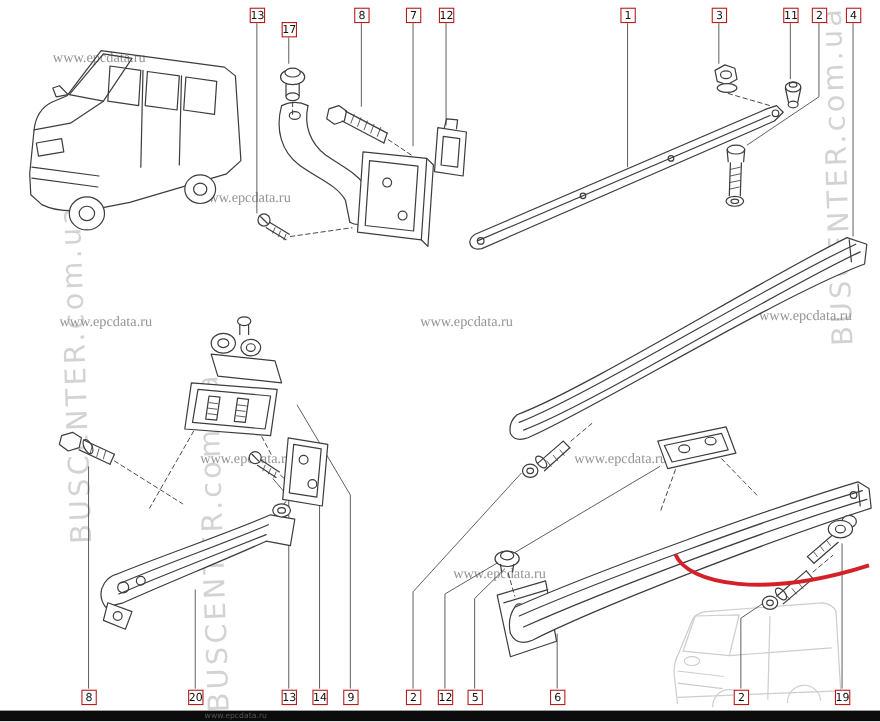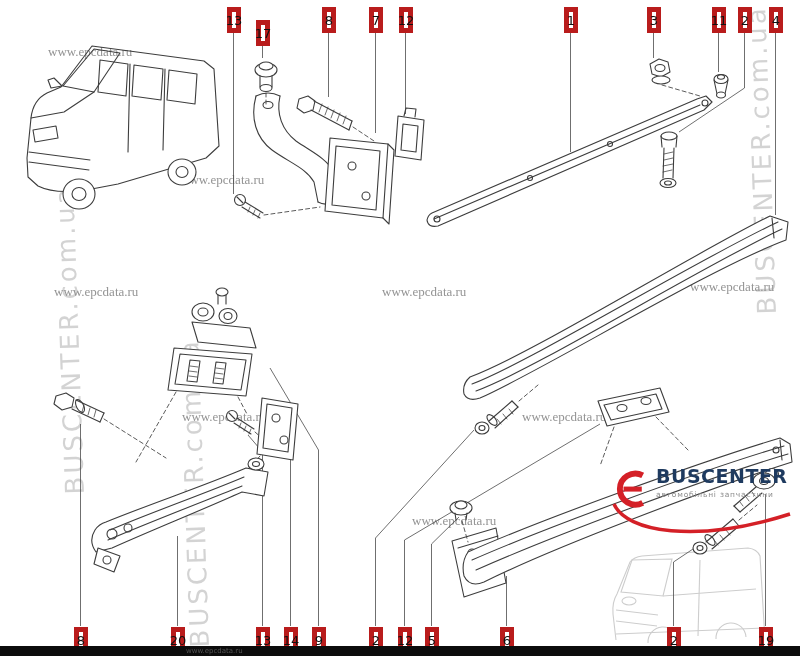--- a/index.html
+++ b/index.html
@@ -1,21 +1,21 @@
 <!DOCTYPE html>
 <html><head>
 <meta charset="utf-8">
 <style>
   html,body{margin:0;padding:0;background:#fff}
   #stage{position:relative;width:800px;height:656px;background:#ffffff;overflow:hidden;
          font-family:"DejaVu Sans",sans-serif}
   
-  .callout{position:absolute;width:14px;height:26px;box-sizing:border-box;background:#fff;
-           border:5px solid #b91c1c;display:flex;align-items:center;justify-content:center;
-           font-size:13px;color:#111;z-index:6;cursor:pointer}
+  .callout{position:absolute;width:14px;height:14px;box-sizing:border-box;background:#fff;
+           border:1px solid #b91c1c;display:flex;align-items:center;justify-content:center;
+           font-size:10px;color:#111;z-index:6;cursor:pointer}
   
   .wm-site{position:absolute;color:#949494;font-size:13px;font-family:"Liberation Serif",serif;
            white-space:nowrap;z-index:1}
   .wm-diag{position:absolute;color:rgba(150,150,150,0.42);font-size:26px;letter-spacing:3px;
            white-space:nowrap;transform-origin:0 0;z-index:1;font-family:"DejaVu Sans",sans-serif}
   #art{position:absolute;left:0;top:0;z-index:2}
   
   .ln{stroke:#3d3d3d;stroke-width:1.1;fill:none;stroke-linecap:round;stroke-linejoin:round}
   .fw{fill:#ffffff}
   .thin{stroke-width:0.75}
@@ -287,30 +287,20 @@
   <div class="callout" style="left:256px;top:627px">13</div>
   <div class="callout" style="left:284px;top:627px">14</div>
   <div class="callout" style="left:312px;top:627px">9</div>
   <div class="callout" style="left:369px;top:627px">2</div>
   <div class="callout" style="left:398px;top:627px">12</div>
   <div class="callout" style="left:425px;top:627px">5</div>
   <div class="callout" style="left:500px;top:627px">6</div>
   <div class="callout" style="left:667px;top:627px">2</div>
   <div class="callout" style="left:759px;top:627px">19</div>
 
-  <div class="logo">
-    <svg width="42" height="48" viewBox="0 0 46 52">
-      <path d="M38,10 A17,17 0 1 0 38,40" stroke="#d42027" stroke-width="6.5" fill="none"></path>
-      <path d="M17,25 L37,25" stroke="#d42027" stroke-width="5.5" fill="none"></path>
-    </svg>
-    <div class="logo-text">
-      <div class="logo-name">BUSCENTER</div>
-      <div class="logo-tagline">автомобільні запчастини</div>
-    </div>
-  </div>
   <svg class="logo-swoosh" width="190" height="46" viewBox="0 0 190 46">
     <path d="M8,2 C20,30 90,42 184,12" stroke="#d42027" stroke-width="3.5" fill="none"></path>
   </svg>
 
   <div class="bottombar">
     <span>www.epcdata.ru</span>
   </div>
 
 </div>
 

